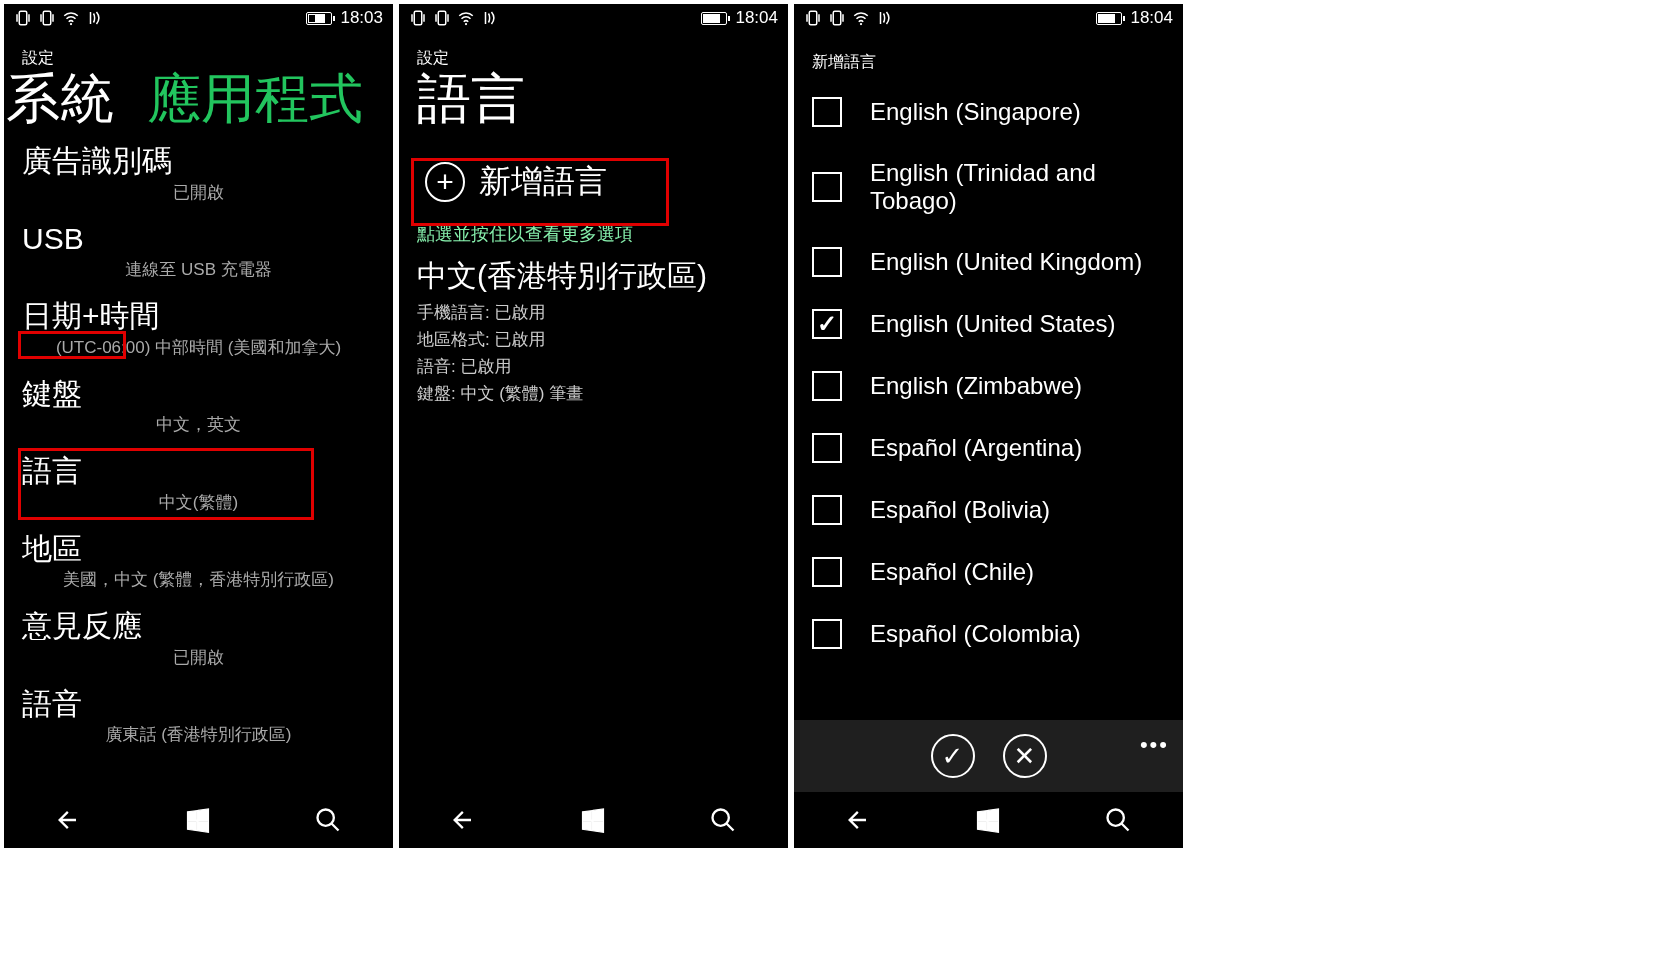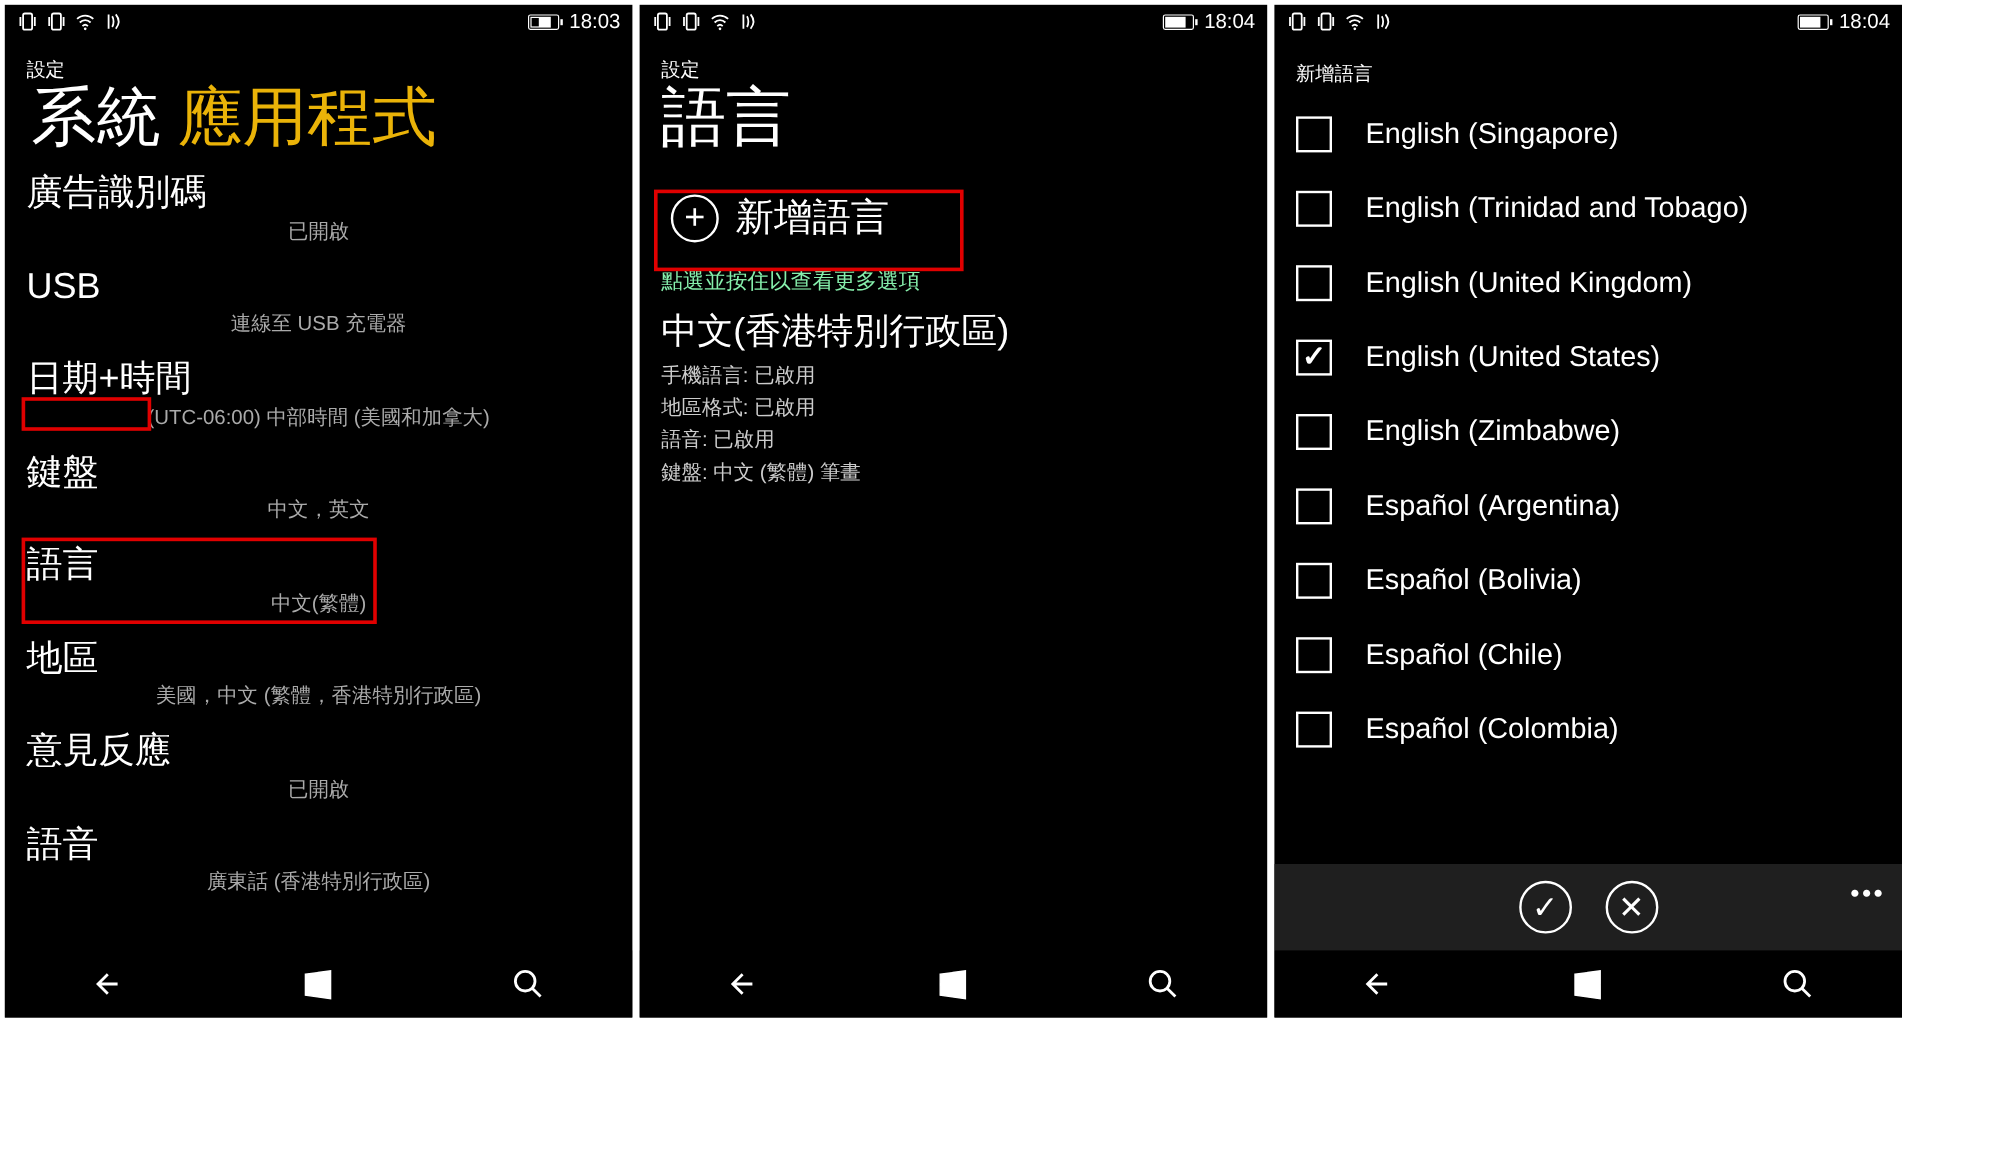--- a/index.html
+++ b/index.html
@@ -4,21 +4,21 @@
 <style>
   * { box-sizing: border-box; margin: 0; padding: 0; }
   body {
     background: #fff;
     font-family: "Segoe UI", "Microsoft JhengHei", sans-serif;
     display: flex;
     gap: 6px;
     padding: 4px;
   }
   .phone {
-    width: 523px;
+    width: 389px;
     height: 844px;
     background: #000;
     color: #fff;
     display: flex;
     flex-direction: column;
     position: relative;
     overflow: hidden;
   }
   .status-bar {
     height: 28px;
@@ -35,31 +35,31 @@
   .battery::after { content:""; position:absolute; right:-4px; top:3px; width:2px; height:5px; background:#fff; }
   .battery .fill { position:absolute; left:1px; top:1px; bottom:1px; width: 70%; background:#fff; }
   .battery .plug { position:absolute; left:2px; top:2px; bottom:2px; width:6px; background:#000; }
   .header-small {
     font-size: 16px;
     color: #fff;
     padding: 16px 18px 0 18px;
   }
   .pivot {
     display: flex;
-    gap: 14px;
-    padding: 0 14px 6px 22px;
+    gap: 33px;
+    padding: 0 14px 6px 2px;
     align-items: center;
   }
   .pivot .tab {
     font-size: 54px;
     font-weight: 300;
     line-height: 1.1;
     white-space: nowrap;
   }
-  .pivot .inactive { color: #eab308; }
+  .pivot .inactive { color: #22c55e; }
   .content {
     flex: 1;
     overflow: hidden;
     padding: 0 18px;
   }
   .setting-item { padding: 10px 0 8px 0; position: relative; }
   .setting-item .title { font-size: 30px; font-weight: 300; line-height: 1.15; }
   .setting-item .sub { font-size: 17px; color: #aaa; margin-top: 2px; text-align: center; }
   .highlight-box {
     border: 3px solid #e00000;

